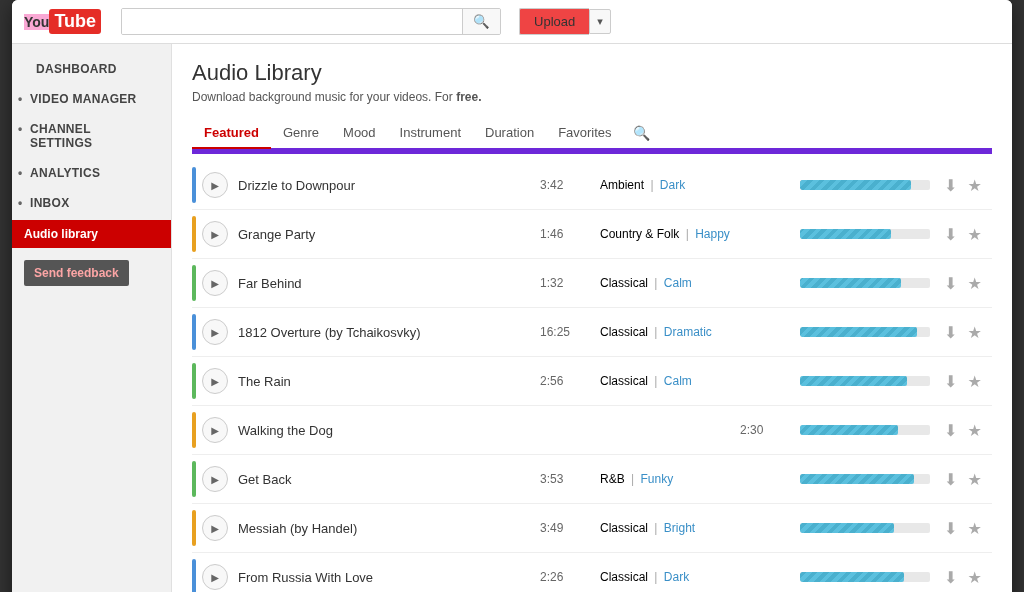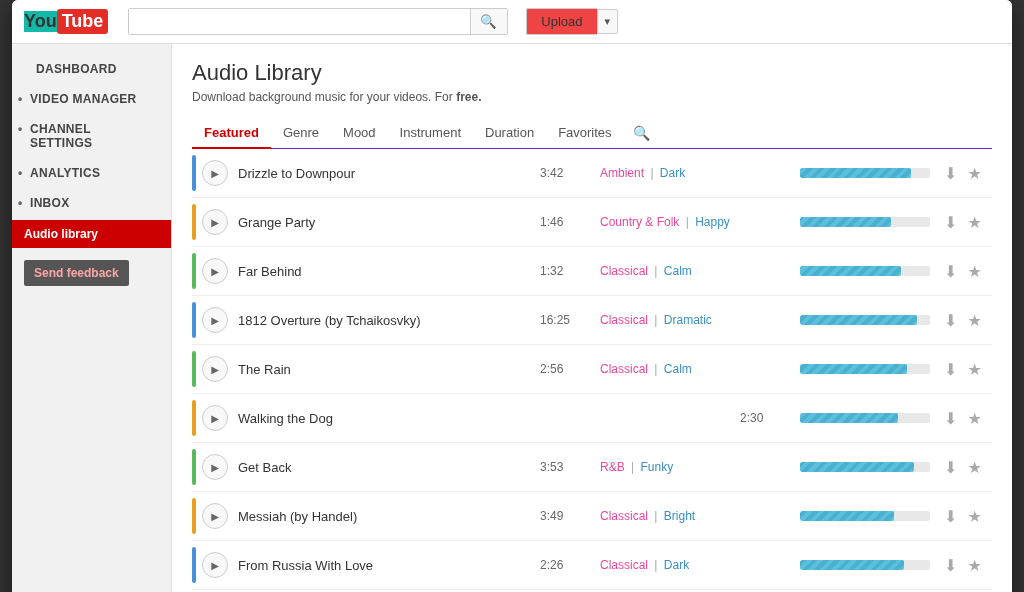--- a/index.html
+++ b/index.html
@@ -27,23 +27,23 @@
       padding: 8px 12px;
       gap: 10px;
     }
     .youtube-logo {
       display: flex;
       align-items: center;
       gap: 0;
       margin-right: 10px;
     }
     .yt-you {
-      background: #14b8a6;
+      background: #f9a8d4;
       color: #333;
-      font-size: 18px;
+      font-size: 14px;
       font-weight: bold;
     }
     .yt-tube {
       background: #e52d27;
       color: #fff;
       font-size: 18px;
       font-weight: bold;
       padding: 2px 5px;
       border-radius: 3px;
     }
@@ -182,22 +182,22 @@
     .page-subtitle {
       font-size: 12px;
       color: #555;
       margin-bottom: 14px;
     }
     .page-subtitle strong { font-weight: bold; }
     
     .tabs {
       display: flex;
       align-items: center;
-      border-bottom: 1px solid #6d28d9;
-      margin-bottom: 0;
+      border-bottom: 6px solid #6d28d9;
+      margin-bottom: 7px;
     }
     .tab {
       padding: 7px 12px;
       font-size: 13px;
       color: #555;
       cursor: pointer;
       border-bottom: 2px solid transparent;
       margin-bottom: -1px;
     }
     .tab.active {
@@ -251,21 +251,21 @@
       font-size: 12px;
       color: #666;
       text-align: left;
       margin-right: 20px;
     }
     .track-genre {
       width: 200px;
       font-size: 12px;
       color: #555;
     }
-    .genre-part1 { color: #ec4899; }
+    .genre-part1 { color: #000000; }
     .genre-sep { color: #aaa; margin: 0 3px; }
     .genre-part2 { color: #3a8fc7; }
     .progress-bar-wrap {
       width: 130px;
       height: 10px;
       background: #e8e8e8;
       border-radius: 2px;
       overflow: hidden;
       margin-right: 12px;
       flex-shrink: 0;

